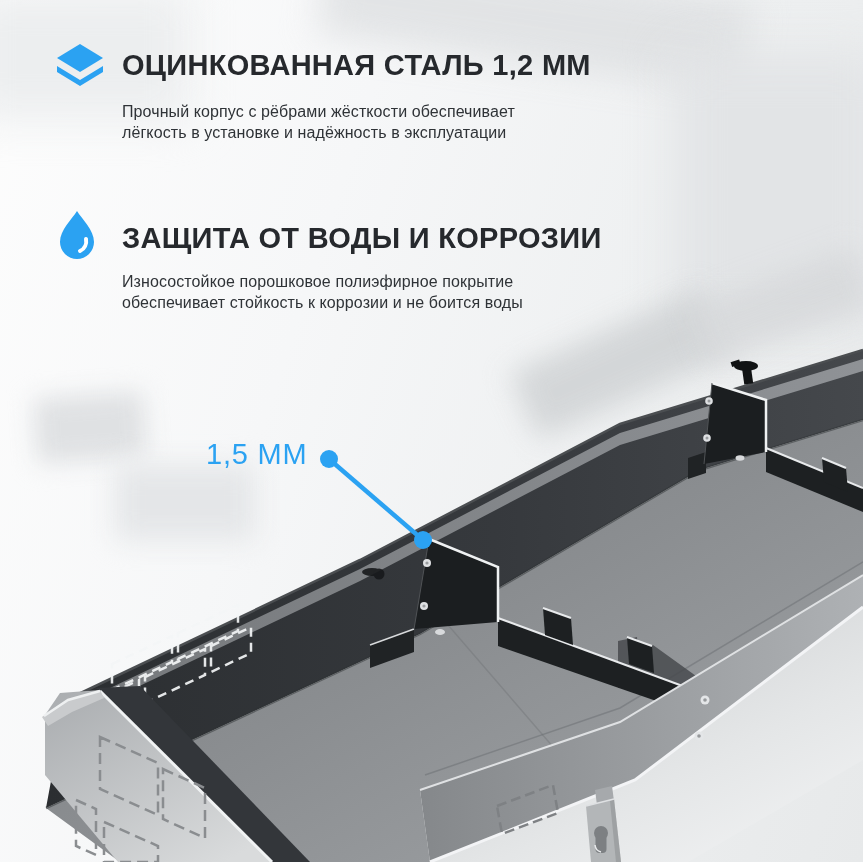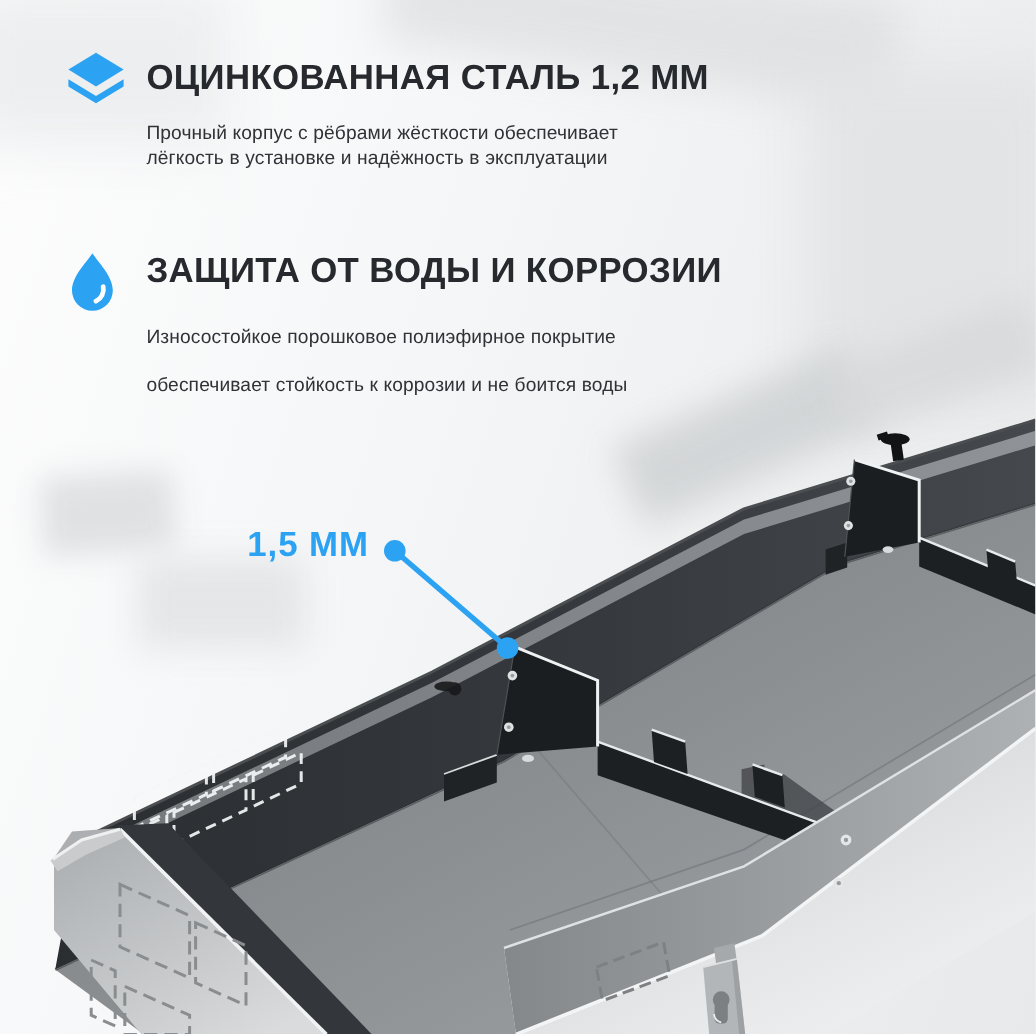--- a/index.html
+++ b/index.html
@@ -33,21 +33,21 @@
   }
   .feature-line{
     position:absolute;left:122px;font-size:16px;font-weight:400;
     color:var(--body-text);white-space:nowrap;letter-spacing:.1px;
   }
   .callout-label{
     position:absolute;left:207px;top:404px;font-size:24px;font-weight:500;
     color:var(--label-text);white-space:nowrap;letter-spacing:.2px;
   }
   .callout-value{
-    position:absolute;left:206px;top:438px;font-size:29px;font-weight:700;
+    position:absolute;left:206px;top:438px;font-size:29px;font-weight:400;
     color:var(--accent);white-space:nowrap;letter-spacing:.8px;
   }
   .overlay-svg{position:absolute;left:0;top:0;pointer-events:none;}
   .accent-fill{fill:var(--accent);}
   .accent-stroke{stroke:var(--accent);}
 </style>
 </head>
 <body>
 
 <div class="stage">
@@ -204,23 +204,23 @@
     <div class="feature-title" style="top:49px;">ОЦИНКОВАННАЯ СТАЛЬ 1,2 ММ</div>
     <div class="feature-line" style="top:103px;">Прочный корпус с рёбрами жёсткости обеспечивает</div>
     <div class="feature-line" style="top:124px;">лёгкость в установке и надёжность в эксплуатации</div>
   </div>
 
   <div class="feature">
     <svg class="feature-icon" style="left:57px;top:210px;" width="40" height="52" viewBox="0 0 40 52">
       <path class="accent-fill" d="M20 1 C25 9 37 20 37 32 A17 17 0 1 1 3 32 C3 20 15 9 20 1 Z"></path>
       <path d="M29 29 A11 11 0 0 1 23 41" fill="none" stroke="#ffffff" stroke-width="4" stroke-linecap="round"></path>
     </svg>
-    <div class="feature-title" style="top:210px;">ЗАЩИТА ОТ ВОДЫ И КОРРОЗИИ</div>
+    <div class="feature-title" style="top:222px;">ЗАЩИТА ОТ ВОДЫ И КОРРОЗИИ</div>
     <div class="feature-line" style="top:273px;">Износостойкое порошковое полиэфирное покрытие</div>
-    <div class="feature-line" style="top:313px;text-align:right;">обеспечивает стойкость к коррозии и не боится воды</div>
+    <div class="feature-line" style="top:294px;text-align:right;">обеспечивает стойкость к коррозии и не боится воды</div>
   </div>
 
   <div class="callout-value">1,5 ММ</div>
   <svg class="overlay-svg" width="863" height="862" viewBox="0 0 863 862">
     <line class="accent-stroke" x1="329" y1="459" x2="423" y2="540" stroke-width="4.5"></line>
     <circle class="accent-fill" cx="329" cy="459" r="9"></circle>
     <circle class="accent-fill" cx="423" cy="540" r="9"></circle>
   </svg>
 
 </div>

